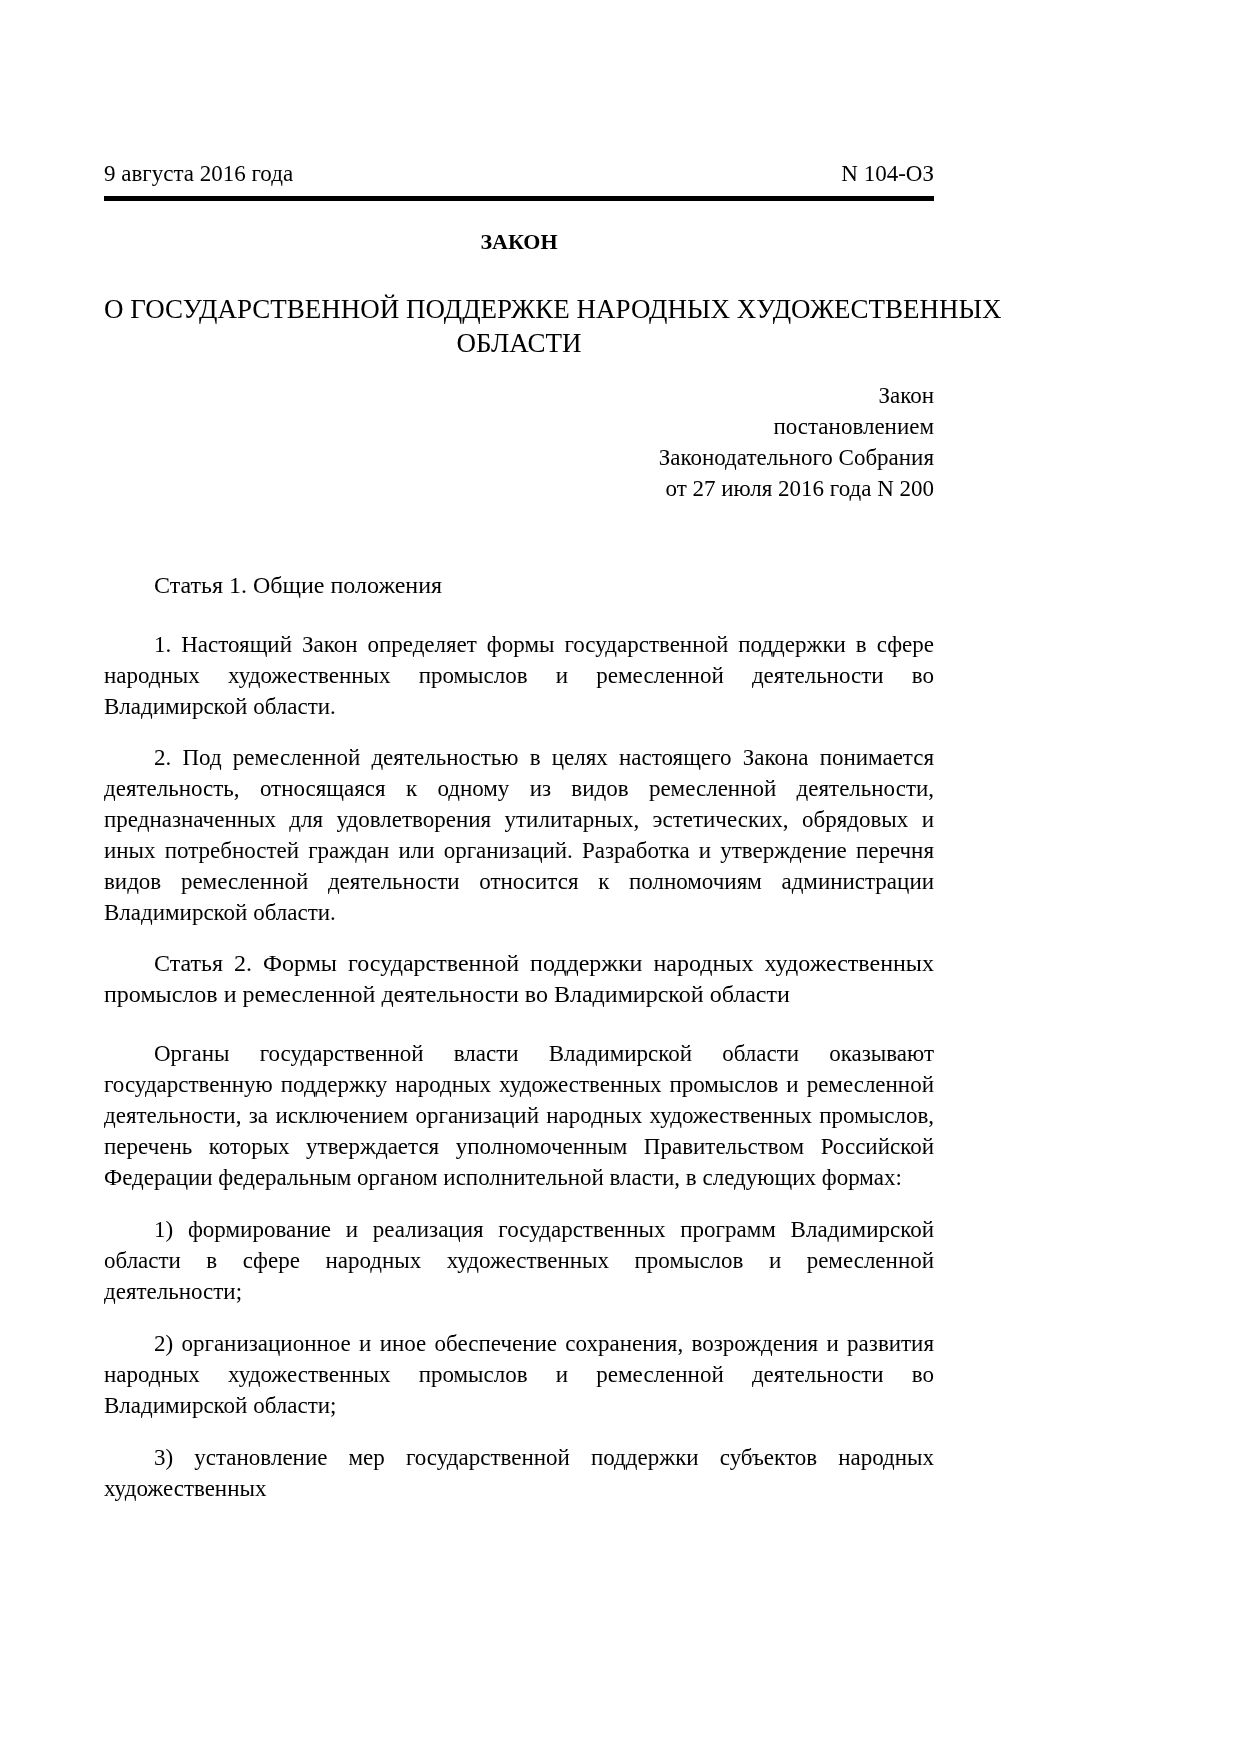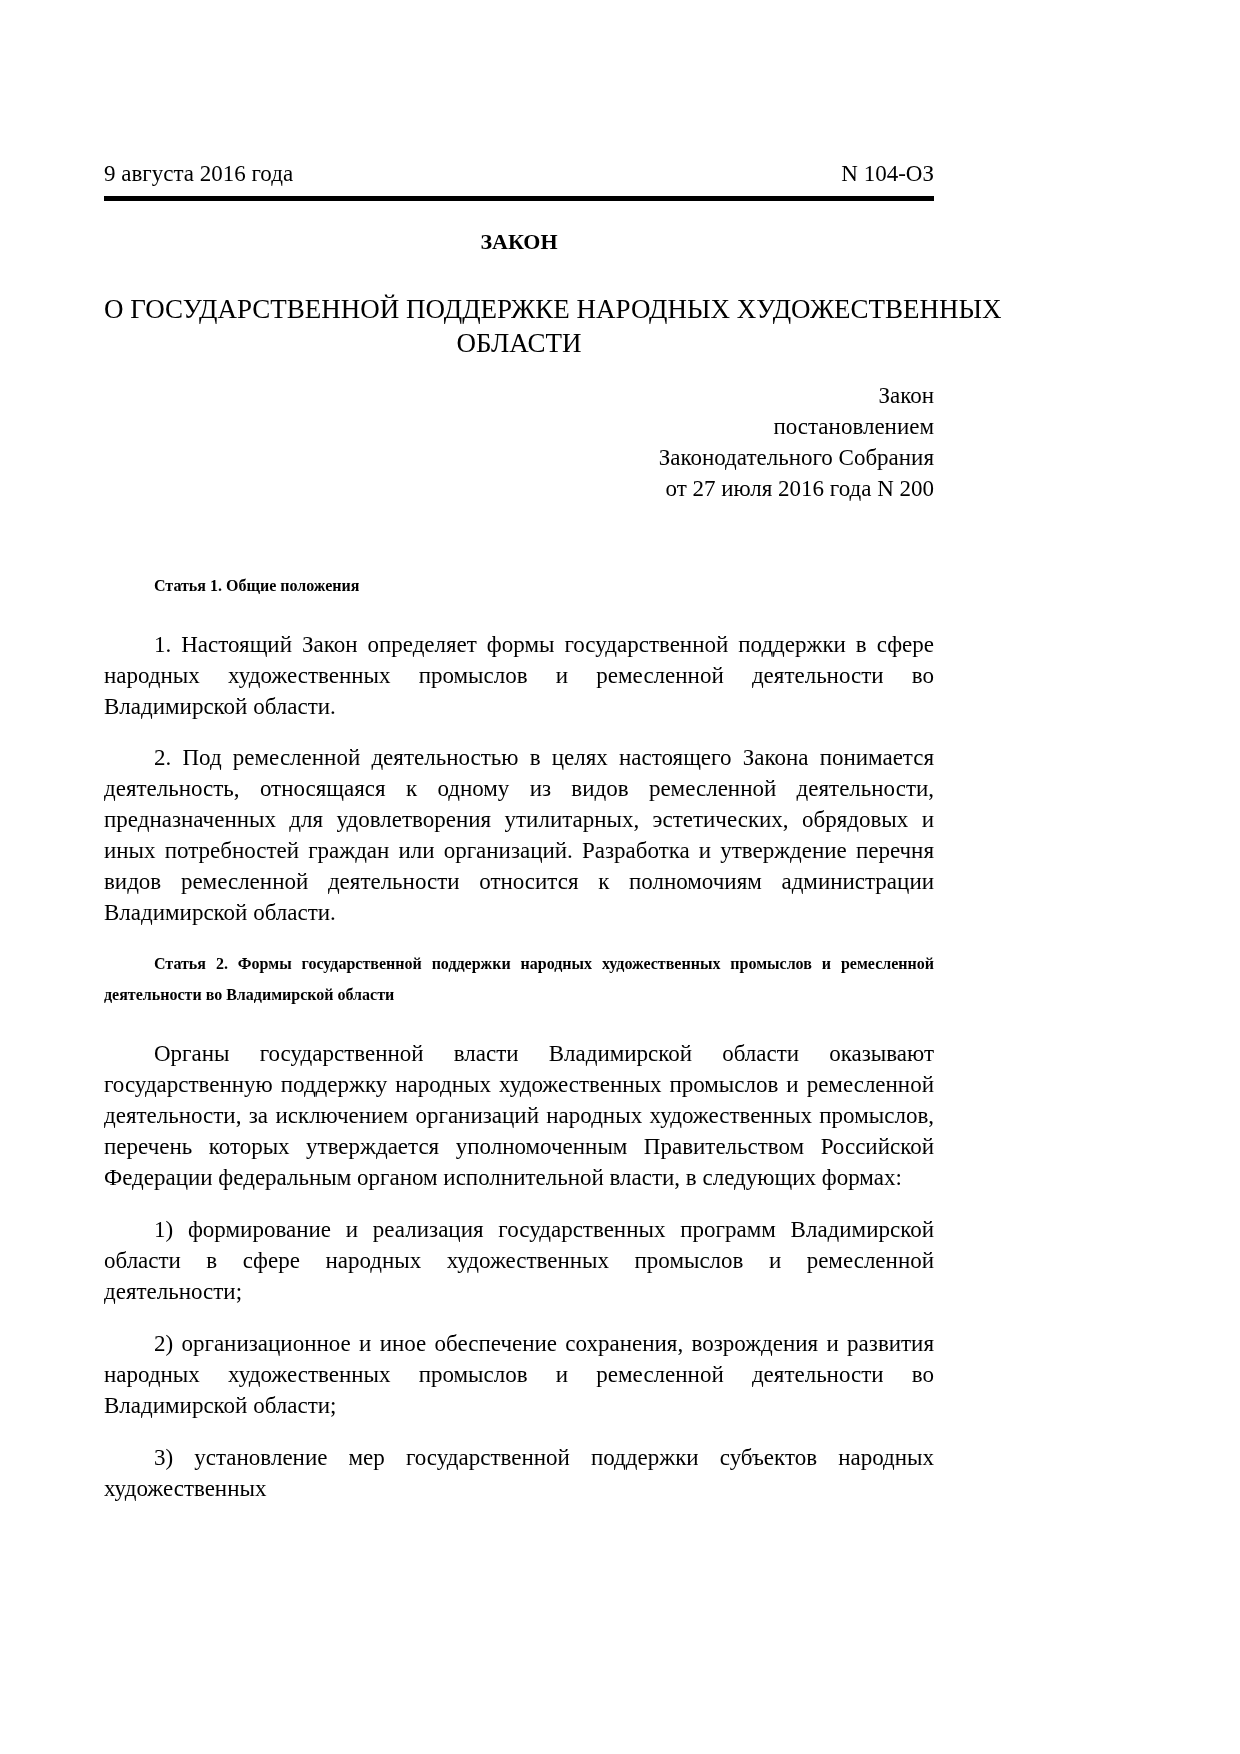--- a/index.html
+++ b/index.html
@@ -51,22 +51,22 @@
     line-height: 34px;
   }
   .title-subject div { white-space: nowrap; }
   .adoption {
     margin-top: 20px;
     text-align: right;
     font-size: 23px;
     line-height: 31px;
   }
   .article-heading {
-    font-weight: bold;
-    font-size: 16px;
+    font-weight: normal;
+    font-size: 24px;
     line-height: 31px;
     text-indent: 50px;
     text-align: justify;
   }
   .heading-1 { margin-top: 66px; }
   .heading-2 { margin-top: 20px; }
   .para {
     font-size: 23px;
     line-height: 31px;
     text-indent: 50px;

